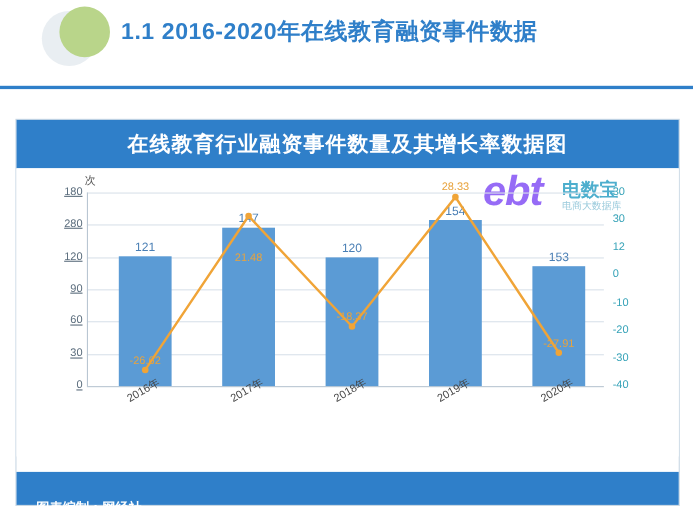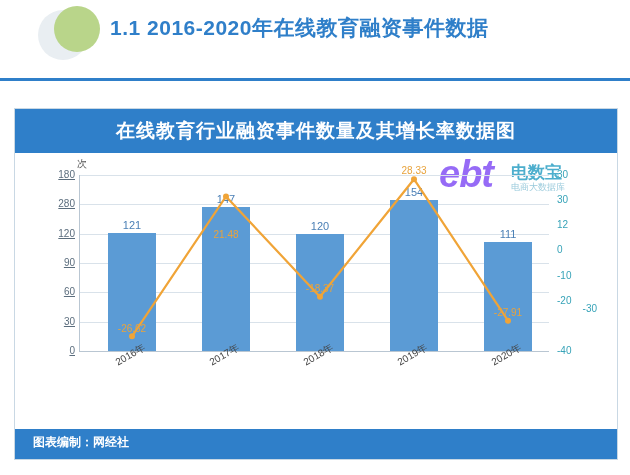--- a/index.html
+++ b/index.html
@@ -48,21 +48,21 @@
     letter-spacing:1px;
   }
   .chart-area{
     position:absolute;left:0;top:44px;width:602px;height:262px;
     background:#ffffff;
   }
   .footer-bar{
     position:absolute;left:0;bottom:0;width:602px;height:30px;
     background:#2f7fc9;color:#ffffff;font-size:12px;font-weight:bold;
   }
-  .footer-left{position:absolute;left:18px;top:5px;}
+  .footer-left{position:absolute;left:18px;top:24px;}
   .footer-right{position:absolute;right:18px;top:8px;}
 
   
   .plot{
     position:absolute;left:64px;top:22px;width:470px;height:176px;
   }
   .axis-unit{
     position:absolute;left:62px;top:4px;font-size:10px;color:#555;
   }
   .grid-line{
@@ -160,34 +160,34 @@
       <div class="ytick-l" style="top:117px;">60</div>
       <div class="ytick-l" style="top:147px;">30</div>
       <div class="ytick-l" style="top:176px;">0</div>
 
       <div class="ytick-r" style="top:0px;">30</div>
       <div class="ytick-r" style="top:25px;">30</div>
       <div class="ytick-r" style="top:50px;">12</div>
       <div class="ytick-r" style="top:75px;">0</div>
       <div class="ytick-r" style="top:101px;">-10</div>
       <div class="ytick-r" style="top:126px;">-20</div>
-      <div class="ytick-r" style="top:134px;text-align:right;">-30</div>
+      <div class="ytick-r" style="top:151px;">-30</div>
       <div class="ytick-r" style="top:176px;">-40</div>
 
       <div class="bar" style="left:29px;height:118px;"></div>
       <div class="bar" style="left:123px;height:144px;"></div>
       <div class="bar" style="left:217px;height:117px;"></div>
       <div class="bar" style="left:311px;height:151px;"></div>
       <div class="bar" style="left:405px;height:109px;"></div>
 
       <div class="bar-label" style="left:23px;top:44px;">121</div>
       <div class="bar-label" style="left:117px;top:18px;">147</div>
       <div class="bar-label" style="left:211px;top:45px;">120</div>
       <div class="bar-label" style="left:305px;top:11px;">154</div>
-      <div class="bar-label" style="left:399px;top:53px;">111</div>
+      <div class="bar-label" style="left:399px;top:53px;">153</div>
 
       <svg class="line-svg" viewBox="0 0 470 176" preserveAspectRatio="none">
         <polyline points="53,161.3 147,21.4 241,121.8 335,4.2 429,145.7" fill="none" stroke="#f0a437" stroke-width="2.2"></polyline>
         <circle cx="53" cy="161.3" r="3" fill="#f0a437"></circle>
         <circle cx="147" cy="21.4" r="3" fill="#f0a437"></circle>
         <circle cx="241" cy="121.8" r="3" fill="#f0a437"></circle>
         <circle cx="335" cy="4.2" r="3" fill="#f0a437"></circle>
         <circle cx="429" cy="145.7" r="3" fill="#f0a437"></circle>
       </svg>
 

